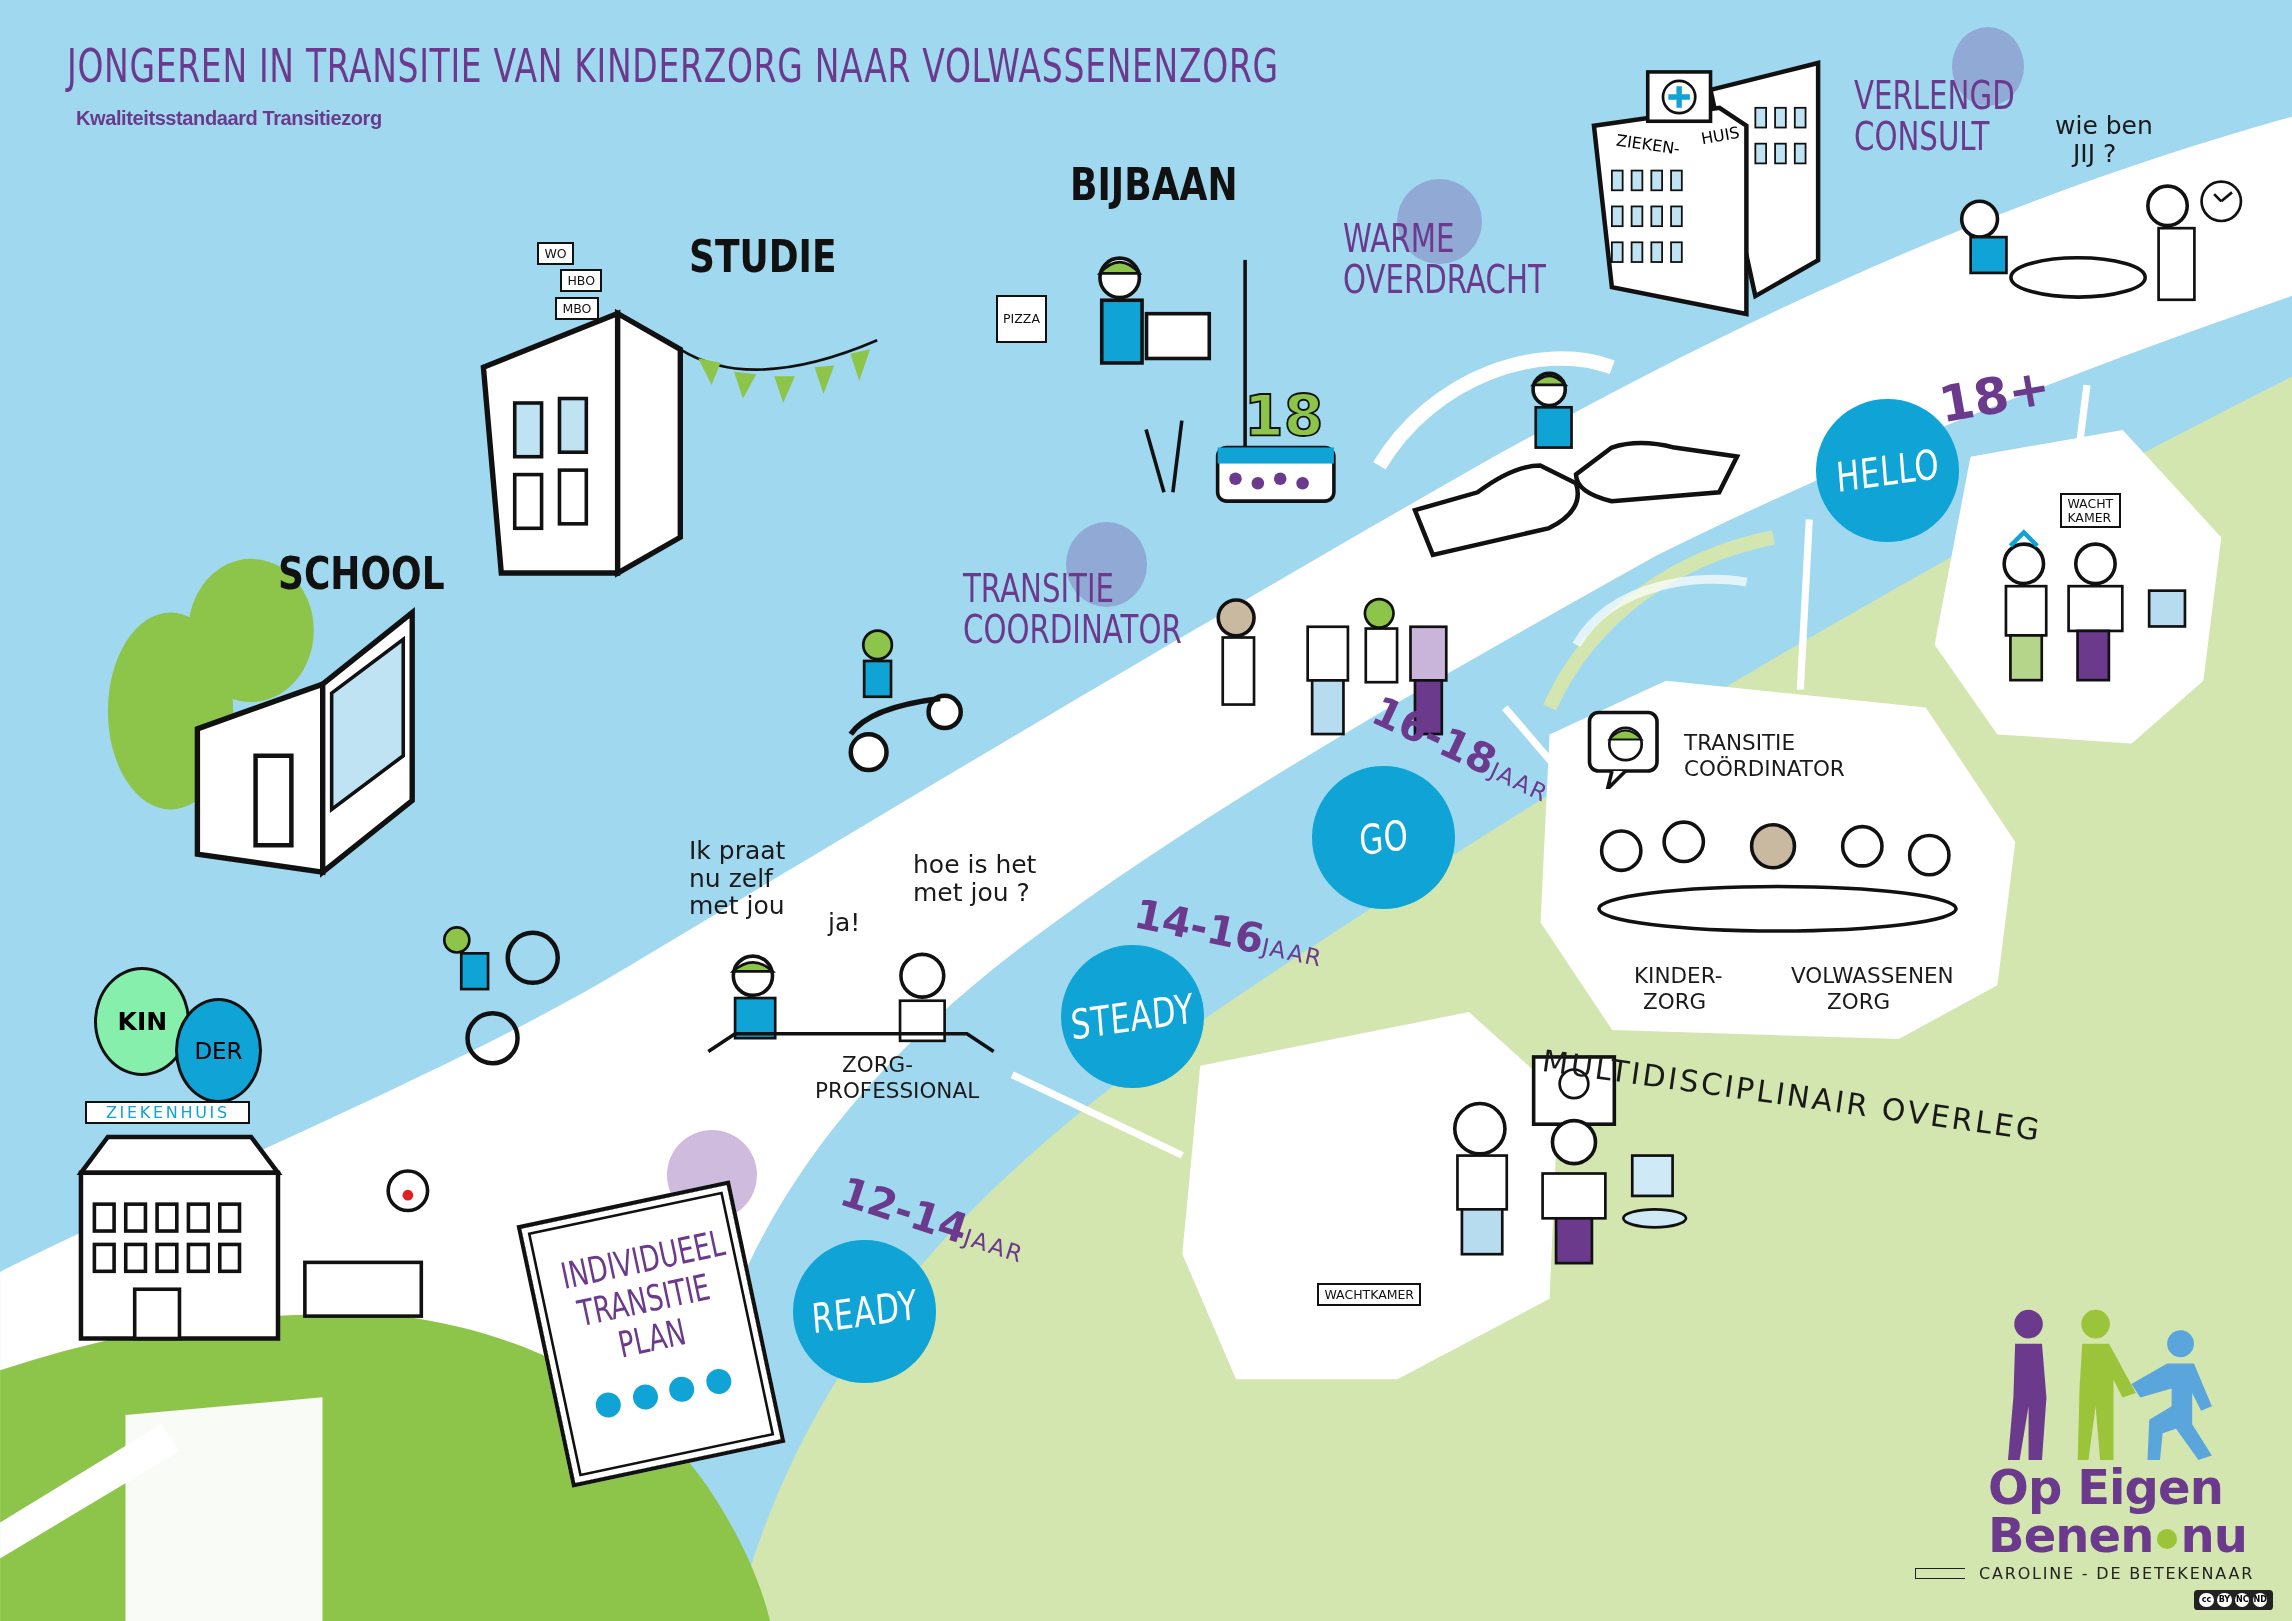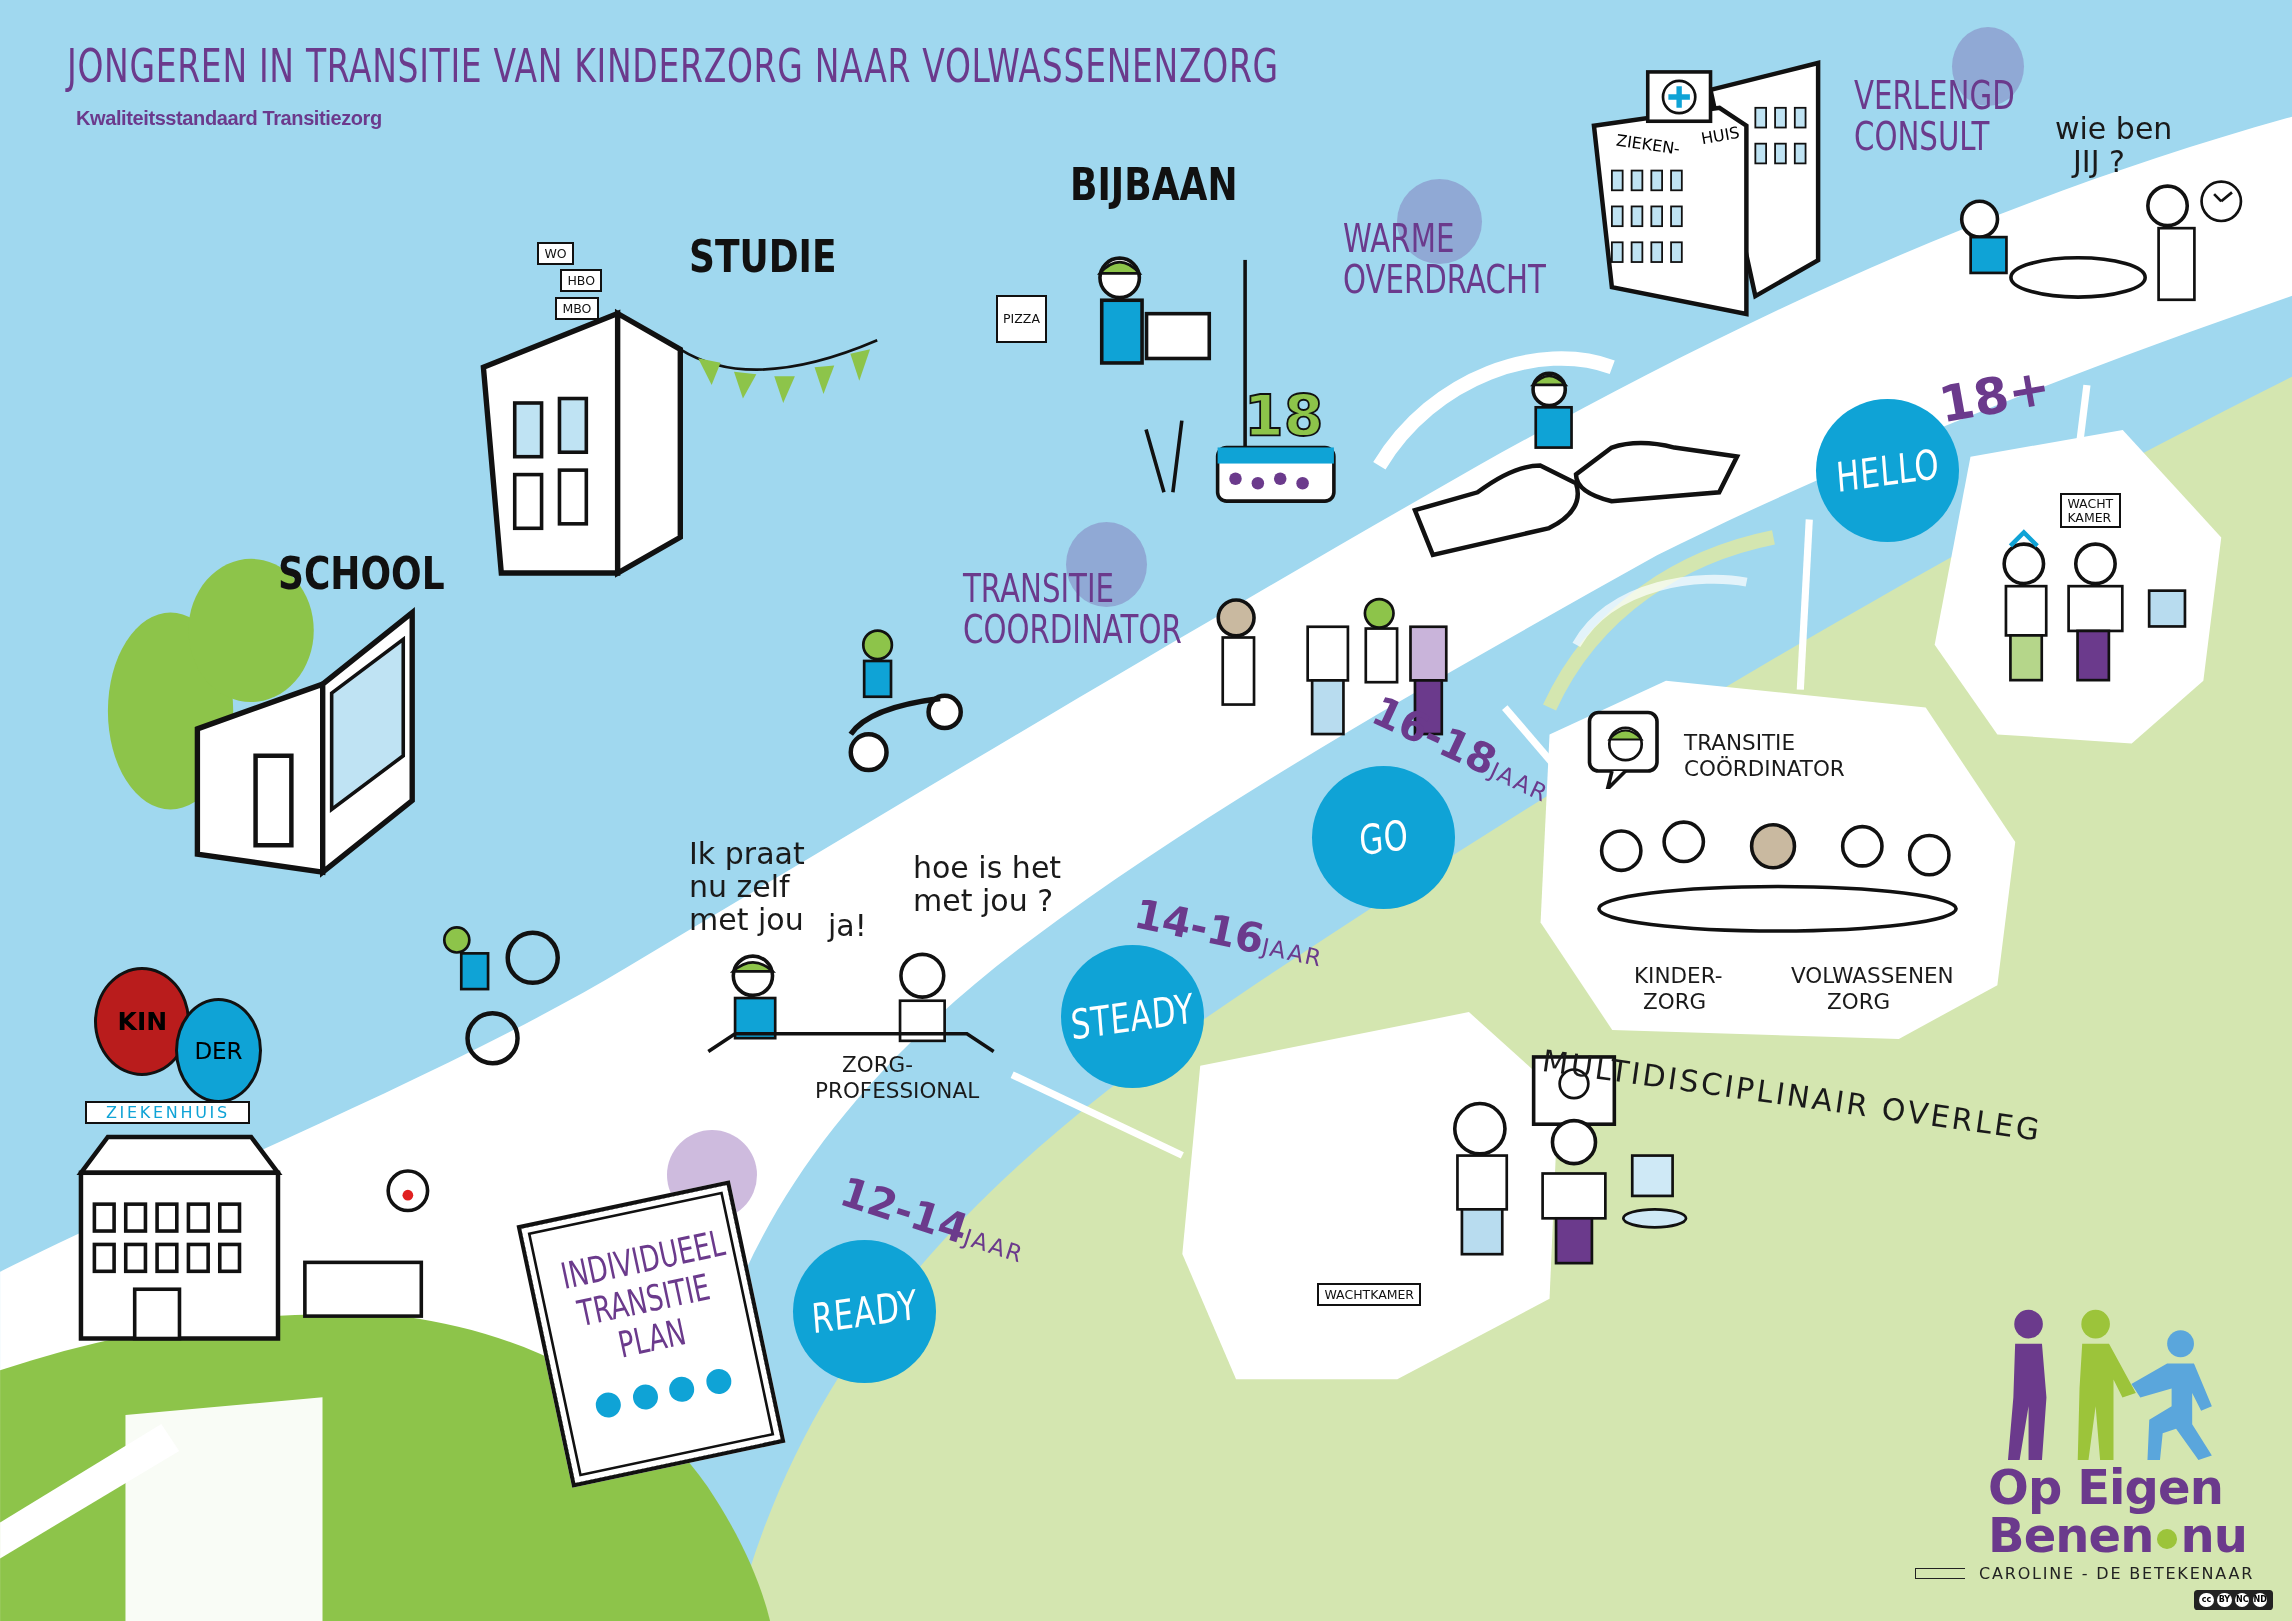--- a/index.html
+++ b/index.html
@@ -4,21 +4,21 @@
 <style>
   html, body { margin: 0; padding: 0; }
   body { width: 2293px; height: 1622px; overflow: hidden; position: relative; background: #a0d8ef; font-family: "DejaVu Sans", sans-serif; }
   .layer { position: absolute; left: 0; top: 0; width: 2293px; height: 1622px; }
   .abs { position: absolute; }
   .title { left: 67px; top: 38px; color: #6b3a8c; font-family: "DejaVu Sans Condensed", "DejaVu Sans", sans-serif; font-size: 47px; letter-spacing: 0.9px; transform: scaleX(0.78); transform-origin: left top; white-space: nowrap; font-weight: normal; }
   .subtitle { left: 76px; top: 107px; color: #6b3a8c; font-family: "Liberation Sans", sans-serif; font-weight: bold; font-size: 20px; letter-spacing: -0.4px; }
   .hand { font-family: "DejaVu Sans", sans-serif; text-transform: uppercase; line-height: 1.05; white-space: nowrap; }
   .label-black { color: #111; font-weight: bold; font-size: 45px; transform: scaleX(0.8); transform-origin: left top; }
   .label-purple { color: #6b3a8c; font-size: 39px; transform: scaleX(0.75); transform-origin: left top; }
-  .small-black { color: #1a1a1a; font-size: 30px; text-transform: none; line-height: 1.1; }
+  .small-black { color: #1a1a1a; font-size: 25px; text-transform: none; line-height: 1.1; }
   .small-caps { color: #1a1a1a; font-size: 21.5px; text-transform: uppercase; line-height: 1.2; }
   .blob { position: absolute; border-radius: 50%; background: #8ea4d2; opacity: 0.9; }
   .stage { position: absolute; border-radius: 50%; background: #0fa3d6; color: #fff; display: flex; align-items: center; justify-content: center; font-family: "DejaVu Sans", sans-serif; font-size: 41px; letter-spacing: 0.9px; }
   .stage span { transform: scaleX(0.75) rotate(-6deg); display: inline-block; }
   .age { color: #6b3a8c; font-size: 41px; font-weight: bold; white-space: nowrap; }
   .age small { font-size: 23px; font-weight: normal; letter-spacing: 1.8px; }
   .logo-text { color: #6b3a8c; font-family: "DejaVu Sans", sans-serif; font-weight: bold; font-size: 48px; line-height: 1.0; letter-spacing: -0.9px; }
   .credit { color: #222; font-size: 16px; letter-spacing: 1.8px; }
   .cc { background: #222; color: #fff; border-radius: 3.6px; font-size: 9.9px; padding: 2.7px 5.4px; display: flex; gap: 3.6px; align-items: center; }
   .cc b { display: inline-block; width: 14.3px; height: 14.3px; border-radius: 50%; background: #fff; color: #000; font-size: 8px; text-align: center; line-height: 14.3px; }
@@ -117,21 +117,21 @@
     <rect x="100" y="100" width="130" height="18" fill="#0fa3d6"></rect>
     <circle cx="120" cy="135" r="7" fill="#6b3a8c"></circle>
       <circle cx="145" cy="140" r="7" fill="#6b3a8c"></circle>
       <circle cx="170" cy="135" r="7" fill="#6b3a8c"></circle>
       <circle cx="195" cy="140" r="7" fill="#6b3a8c"></circle>
   </svg>
   <div class="abs" style="left:116px;top:25px;font-size:57px;font-weight:bold;color:#8dc44a;text-align:right;-webkit-text-stroke:1.8px #111;">18</div>
 </div>
 
 <div class="abs" style="left:72px;top:967px;width:412px;height:376px;">
-  <div class="abs" style="left:22.4px;top:0;width:90px;height:103px;border-radius:50%;background:#b91c1c;border:3.6px solid #111;display:flex;align-items:center;justify-content:center;">
+  <div class="abs" style="left:22.4px;top:0;width:90px;height:103px;border-radius:50%;background:#86efac;border:3.6px solid #111;display:flex;align-items:center;justify-content:center;">
     <span style="font-size:25px;font-weight:bold;">KIN</span>
   </div>
   <div class="abs" style="left:103px;top:31px;width:81px;height:99px;border-radius:50%;background:#0fa3d6;border:3.6px solid #111;display:flex;align-items:center;justify-content:center;">
     <span style="font-size:23px;">DER</span>
   </div>
   <div class="abs" style="left:13.4px;top:134px;width:161px;border:2.7px solid #111;background:#fff;text-align:center;font-size:16px;letter-spacing:2.7px;color:#0fa3d6;">
     <span>ZIEKENHUIS</span>
   </div>
   <svg class="abs" style="left:0;top:161px;" width="412" height="215" viewBox="0 0 460 240">
     <polygon points="10,50 40,10 200,10 230,50" fill="#fff" stroke="#111" stroke-width="5"></polygon>

